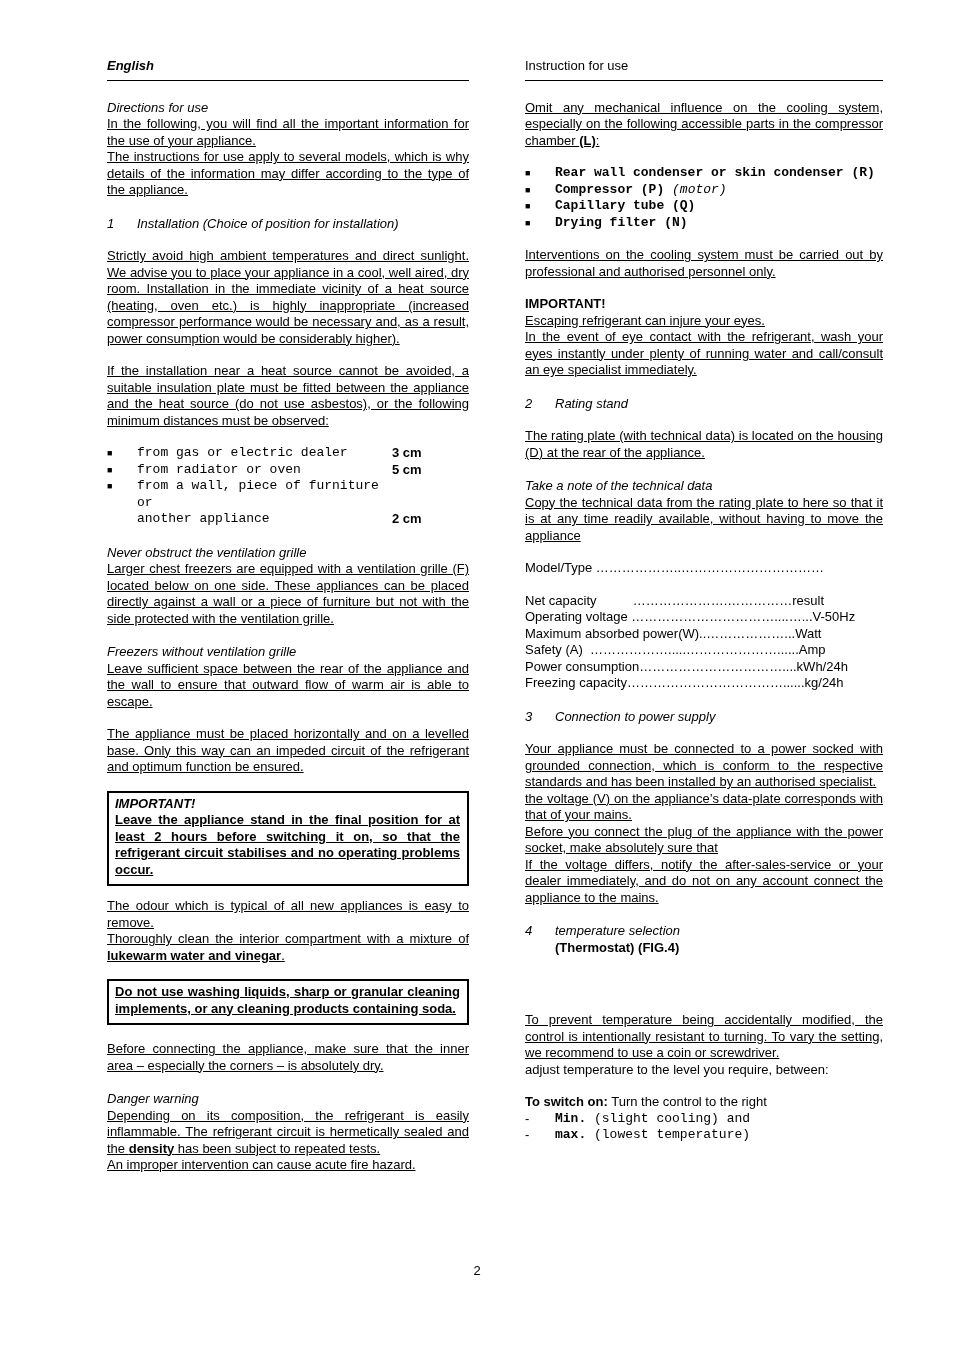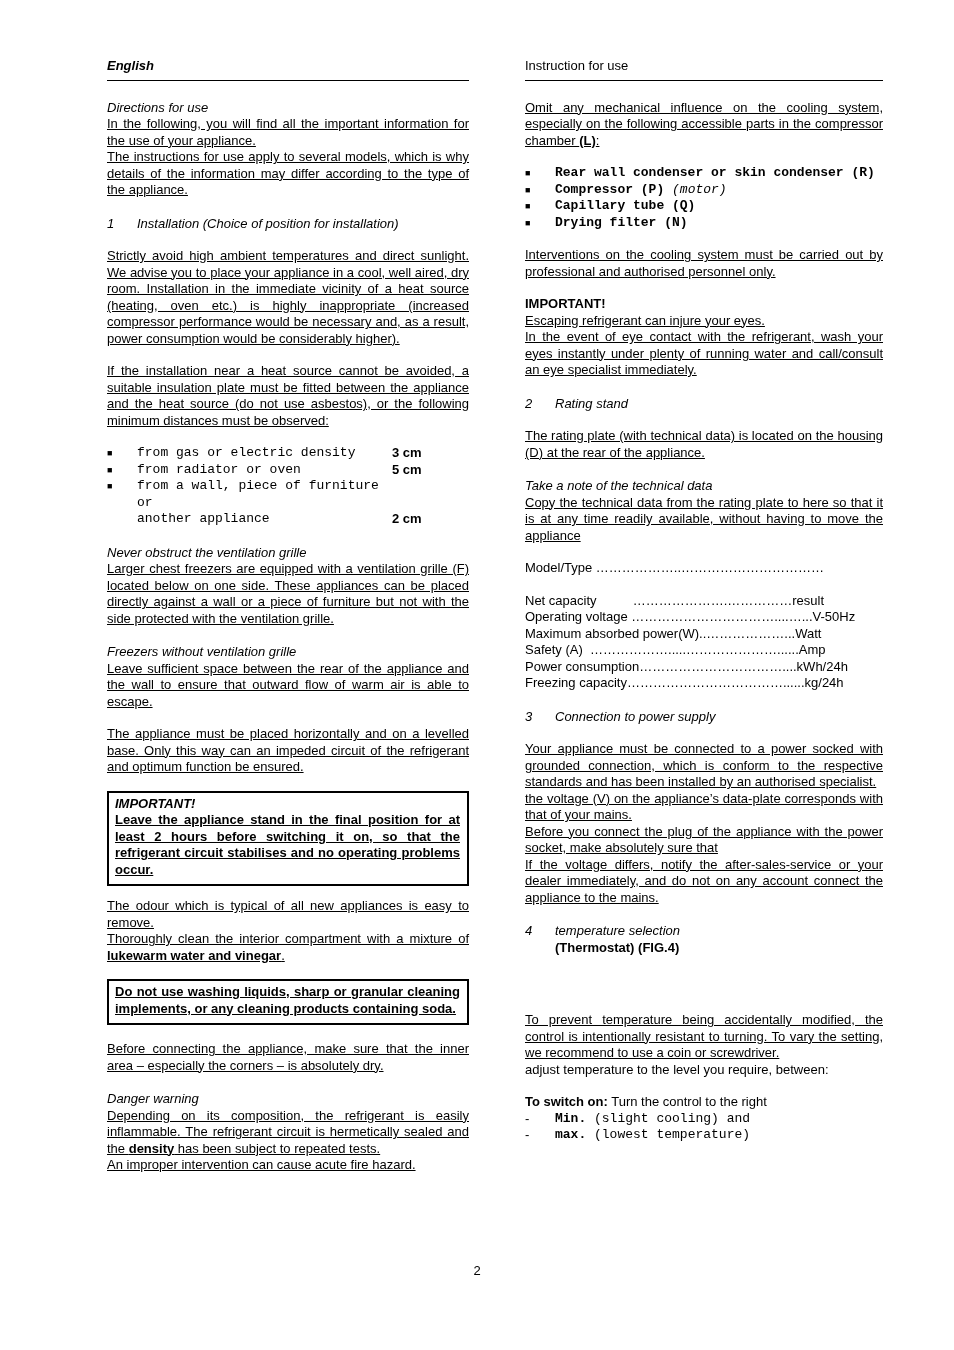--- a/index.html
+++ b/index.html
@@ -59,21 +59,21 @@
       <div class="p j">The instructions for use apply to several models, which is why details of the information may differ according to the type of the appliance.</div>
 
       <div class="h mb"><span class="num">1</span><span>Installation (Choice of position for installation)</span></div>
 
       <div class="p j">Strictly avoid high ambient temperatures and direct sunlight. We advise you to place your appliance in a cool, well aired, dry room. Installation in the immediate vicinity of a heat source (heating, oven etc.) is highly inappropriate (increased compressor performance would be necessary and, as a result, power consumption would be considerably higher).</div>
       <div class="p j mt">If the installation near a heat source cannot be avoided, a suitable insulation plate must be fitted between the appliance and the heat source (do not use asbestos), or the following minimum distances must be observed:</div>
 
       <div class="mt">
         <div class="row">
           <span class="bullet">■</span>
-          <span class="grow">from gas or electric density</span>
+          <span class="grow">from gas or electric dealer</span>
           <span class="dist-value">3 cm</span>
         </div>
         <div class="row">
           <span class="bullet">■</span>
           <span class="grow">from radiator or oven</span>
           <span class="dist-value">5 cm</span>
         </div>
         <div class="row">
           <span class="bullet">■</span>
           <span class="grow">

